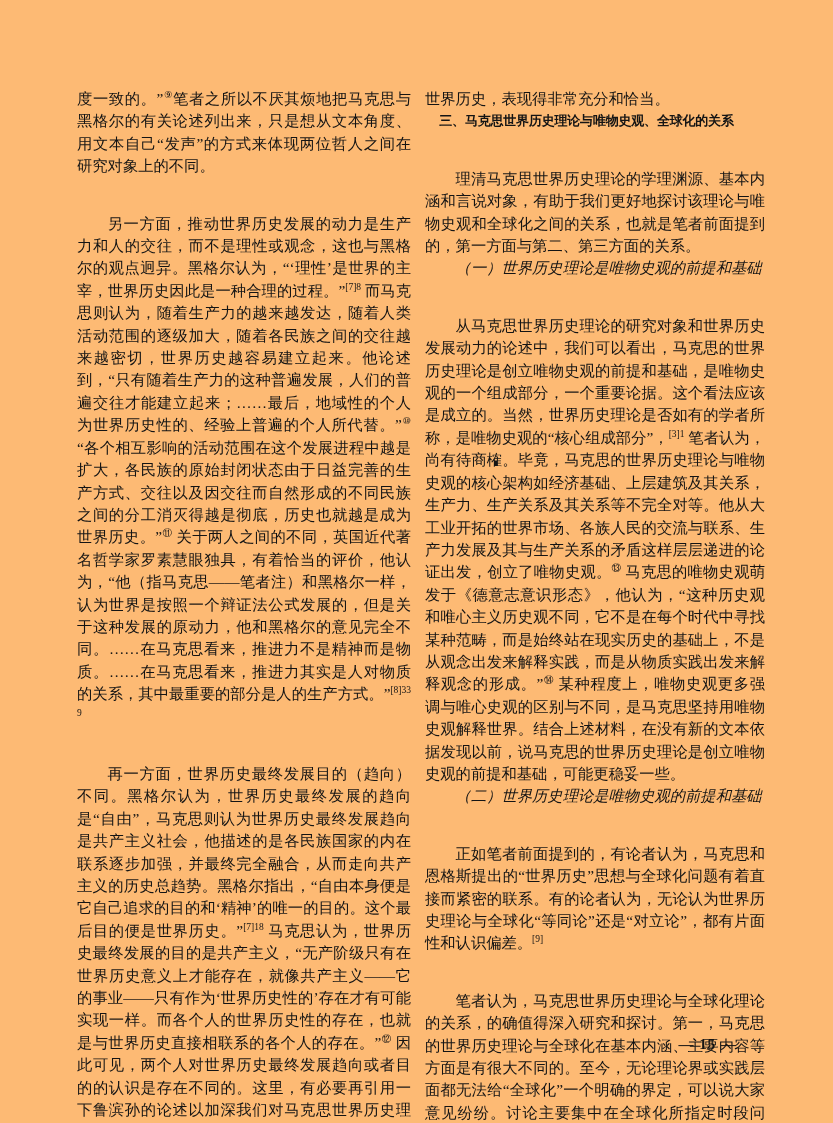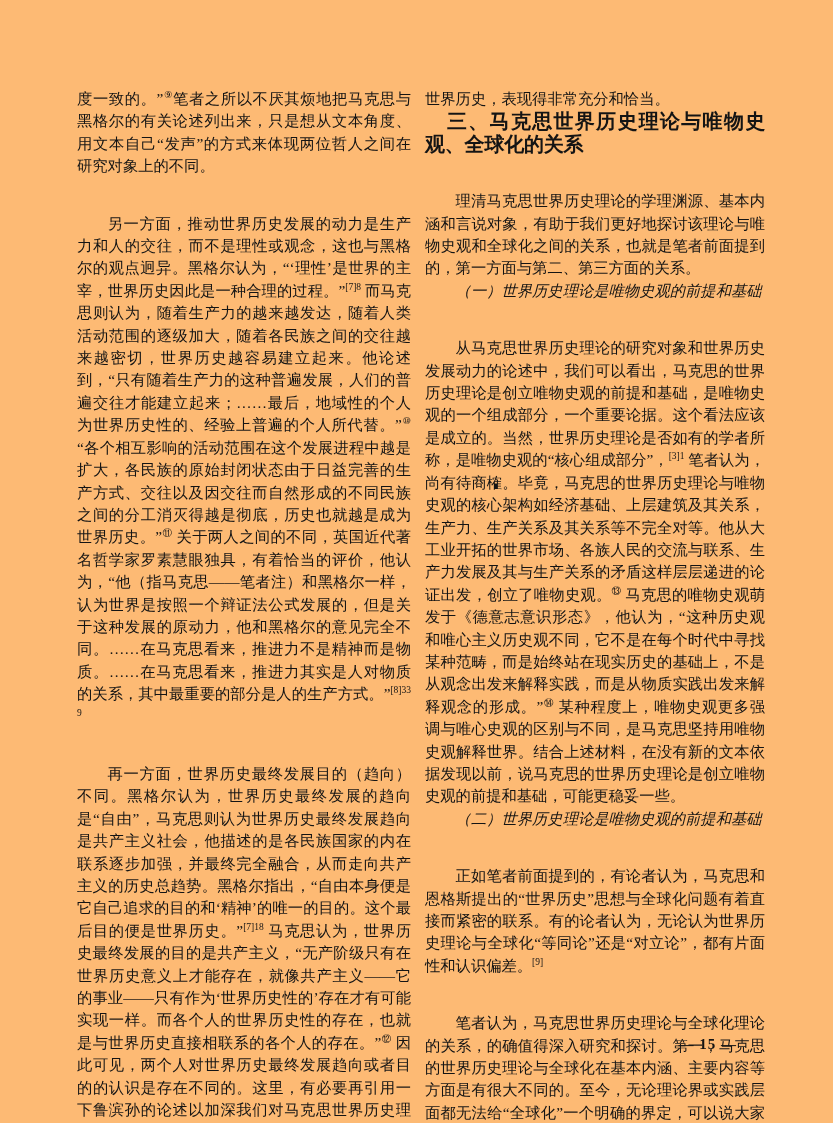--- a/index.html
+++ b/index.html
@@ -27,21 +27,21 @@
     font-size: 15.3px;
     line-height: 22.4px;
     text-align: justify;
     text-justify: inter-ideograph;
     word-break: break-all;
   }
   .para.body { text-indent: 2em; margin-top: 35px; }
   .para.body-noindent { text-indent: 0; }
   .para.heading {
     font-weight: bold;
-    font-size: 20px;
+    font-size: 13px;
     text-indent: 1.1em;
     letter-spacing: -0.2px;
     font-family: "Liberation Sans", "DejaVu Sans", sans-serif;
   }
   .para.subheading {
     font-style: italic;
     text-indent: 2em;
   }
   sup.ref {
     font-size: 9.5px;

